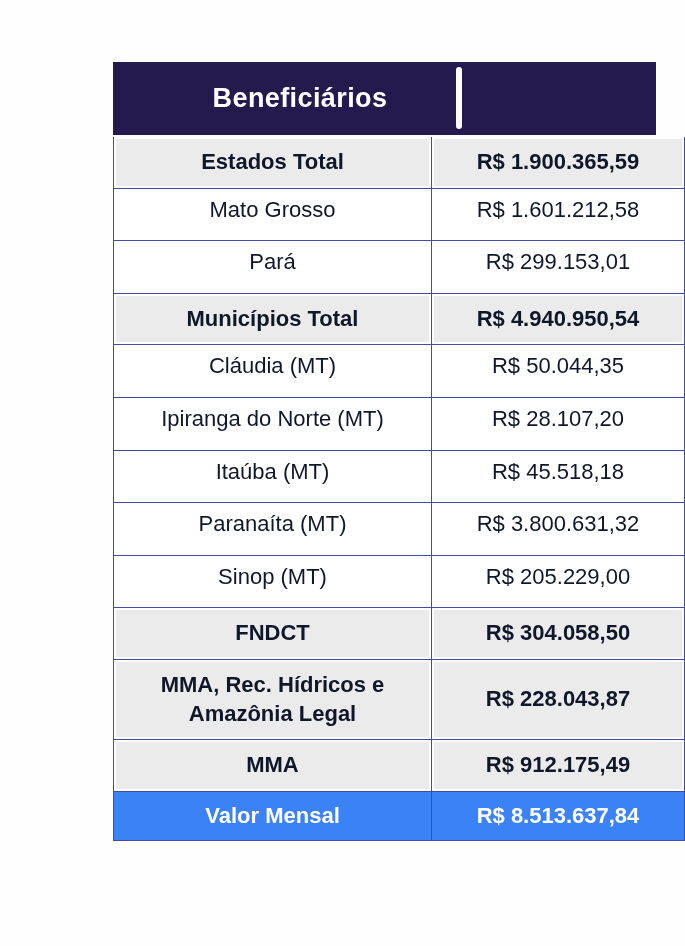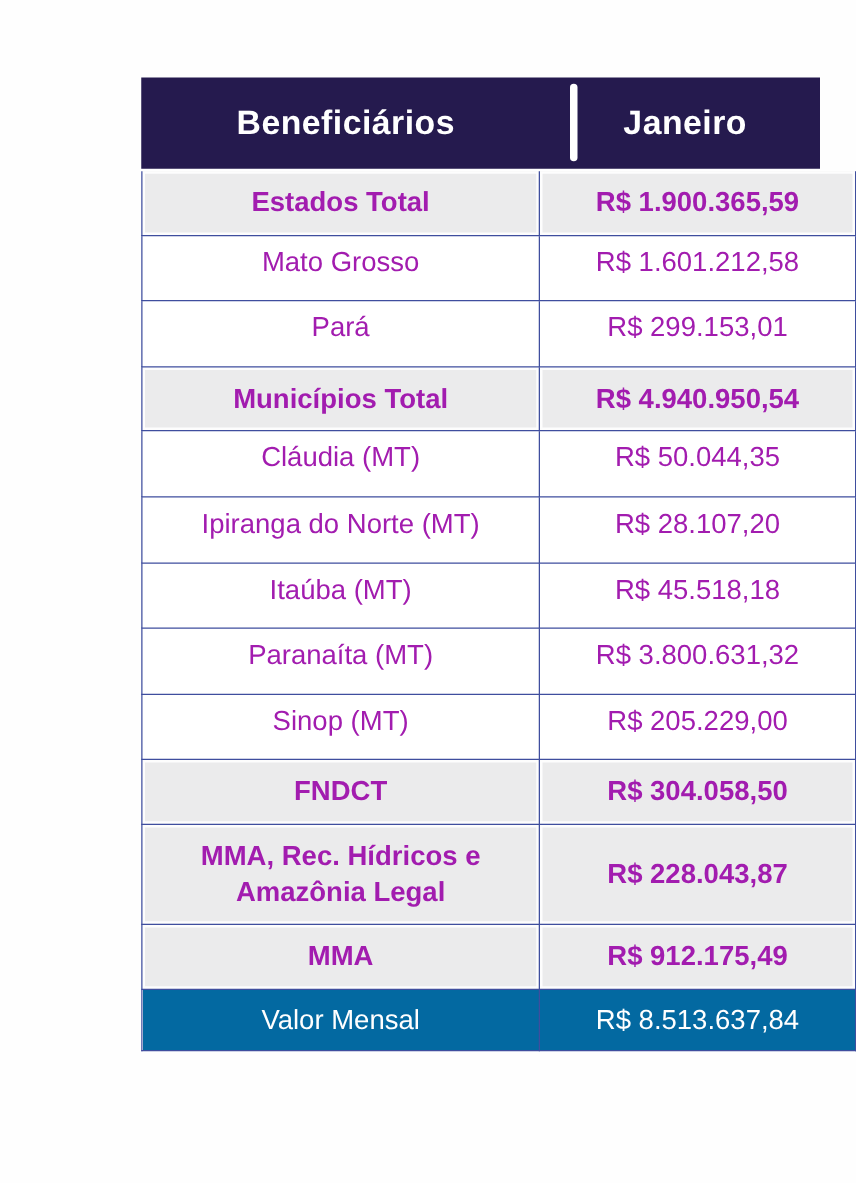--- a/index.html
+++ b/index.html
@@ -48,49 +48,48 @@
     margin-top: 2px;
   }
   col.c1 { width: 318px; }
   col.c2 { width: 253px; }
   td {
     border: 1px solid #3f4e9e;
     text-align: center;
     vertical-align: middle;
     font-size: 22px;
     line-height: 1.3;
-    color: #a21caf;
+    color: #0f172a;
     padding: 8px 12px;
     overflow: hidden;
   }
   table.tbody tr:first-child td { border-top: none; }
   tr.kind-subtotal td {
     font-weight: bold;
     background: #ebebec;
     box-shadow: inset 0 0 0 2px #fdfdfd;
     padding-top: 11px; padding-bottom: 11px;
   }
   tr.kind-item td {
     background: #ffffff;
     padding-top: 7px; padding-bottom: 16px;
   }
   tr.kind-total td {
-    font-weight: normal;
-    background: #0369a1;
+    font-weight: bold;
+    background: #3b82f6;
     color: #ffffff;
     padding-top: 10px; padding-bottom: 10px;
   }
 </style>
 </head>
 <body>
 
 <div class="table-card">
   <div class="thead">
     <div class="th th1">Beneficiários</div>
-    <div class="th th2">Janeiro</div>
     <div class="divider"></div>
   </div>
 
   <table class="tbody">
     <colgroup>
         <col class="c1">
         <col class="c2">
       </colgroup>
     <tbody id="rows">
         <tr class="kind-subtotal">

